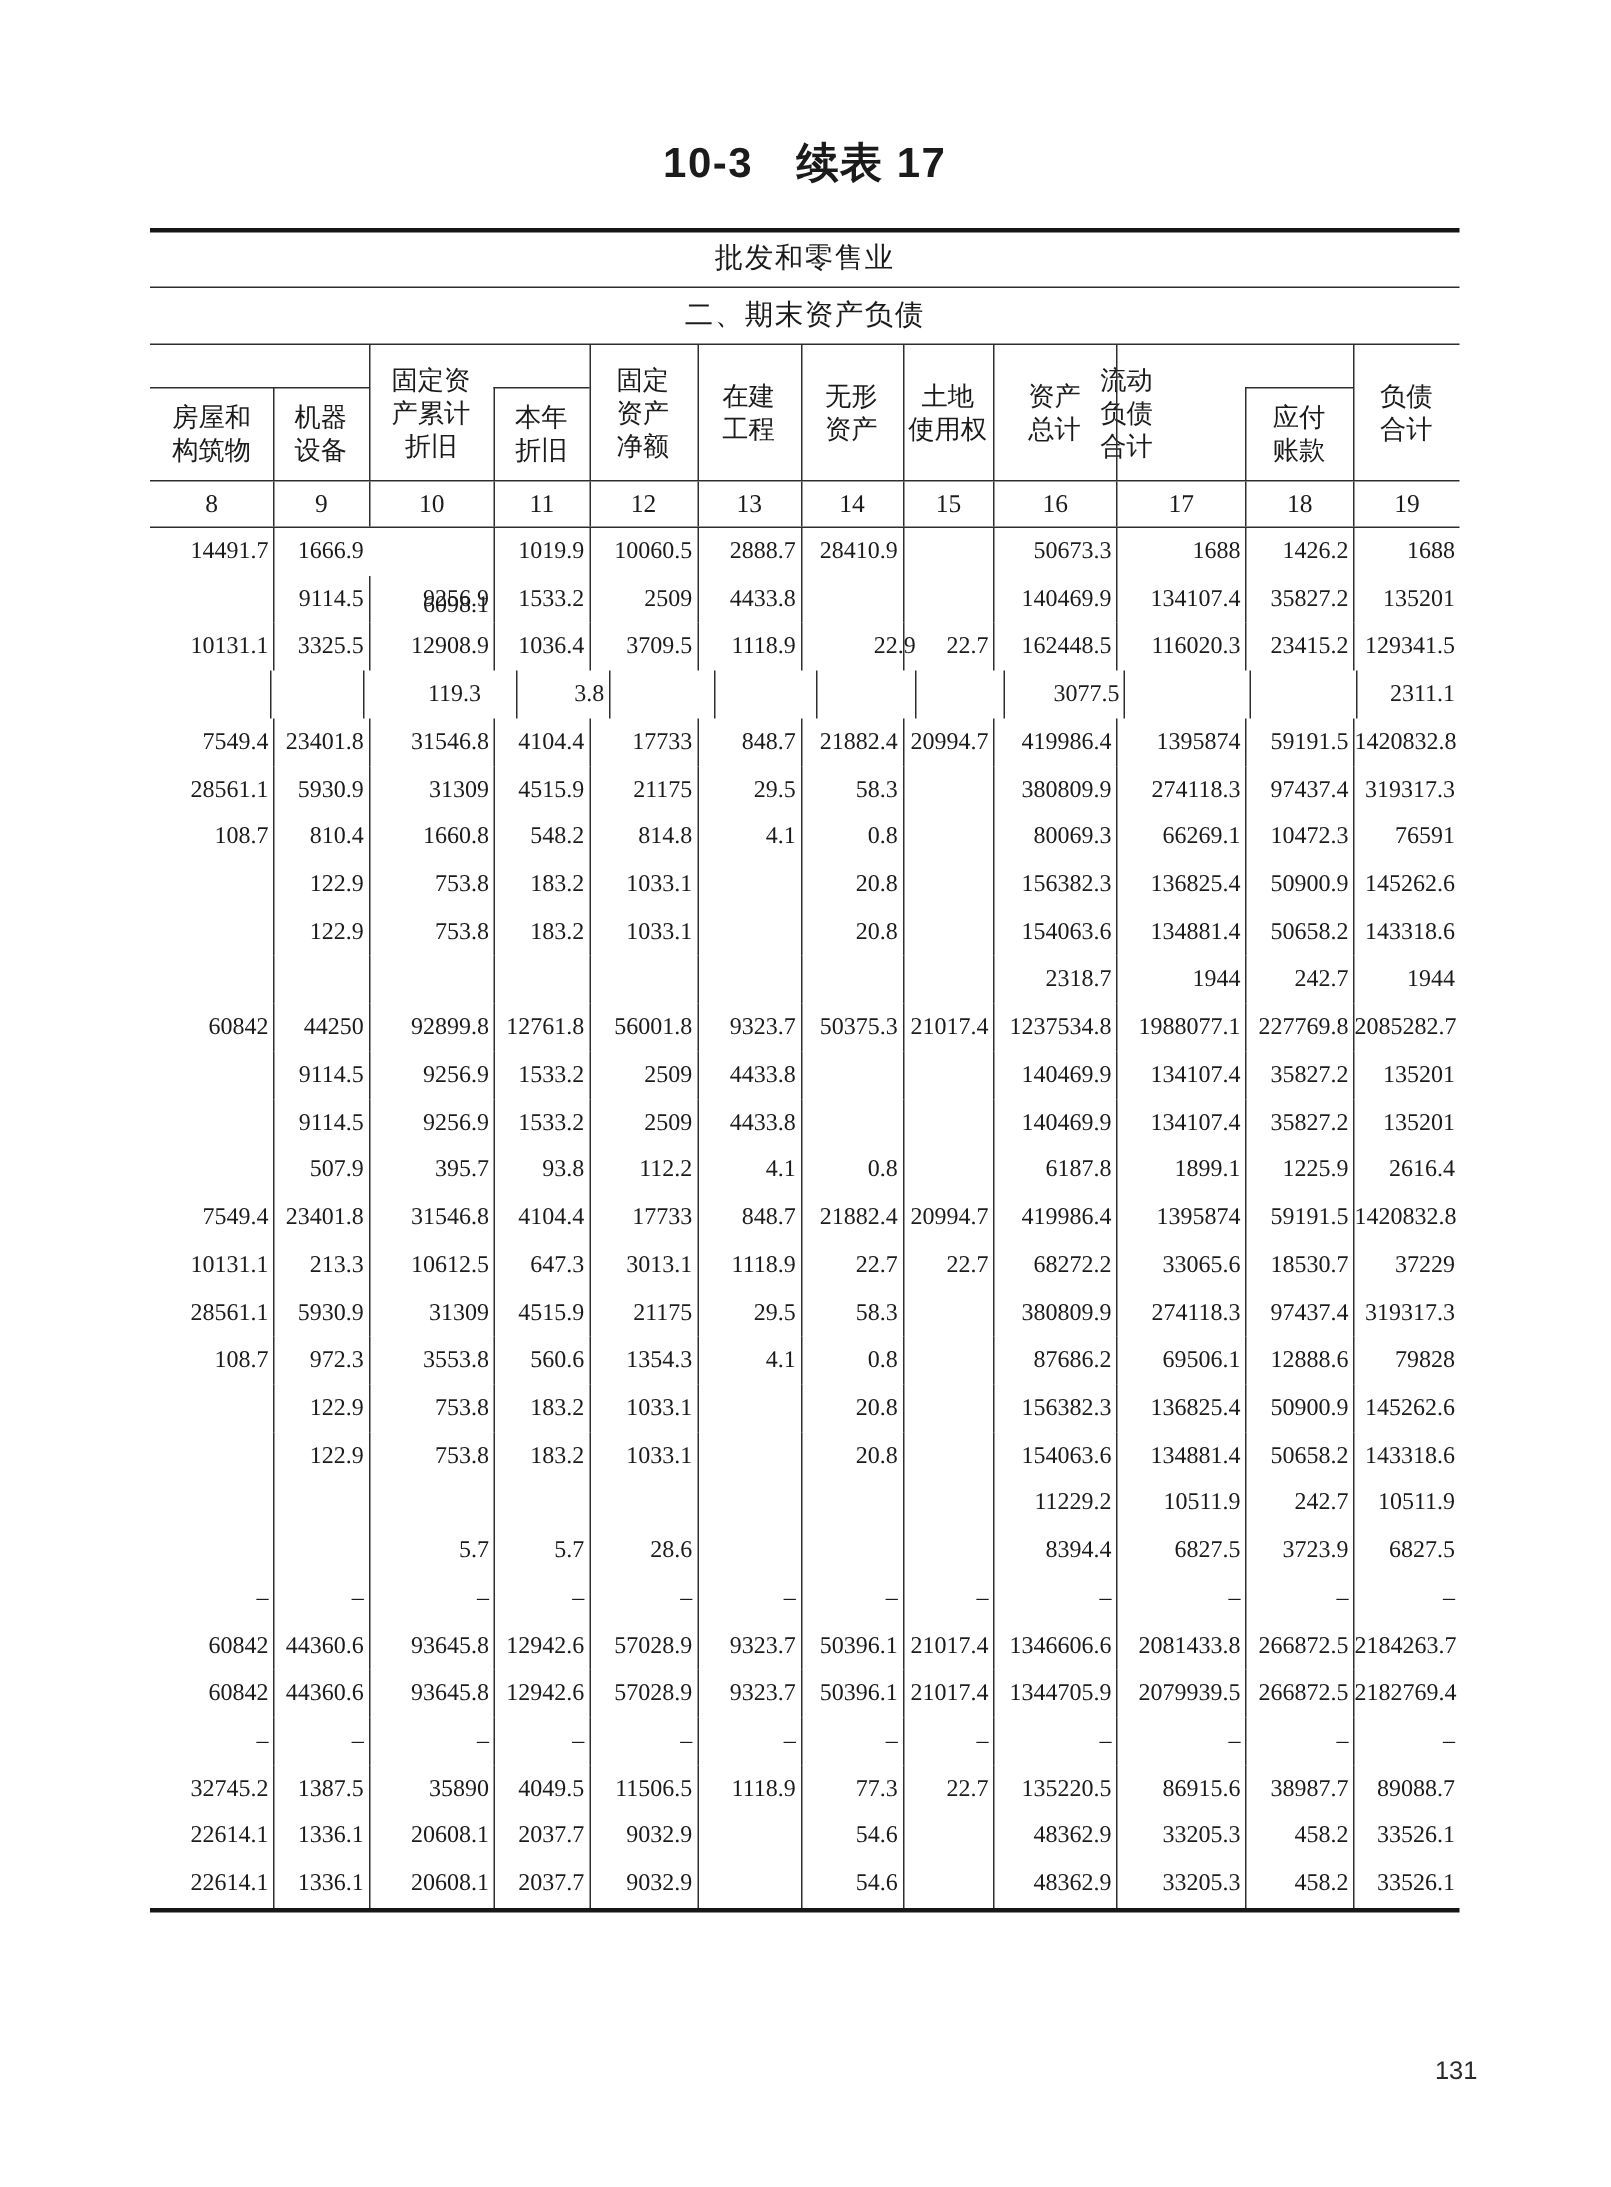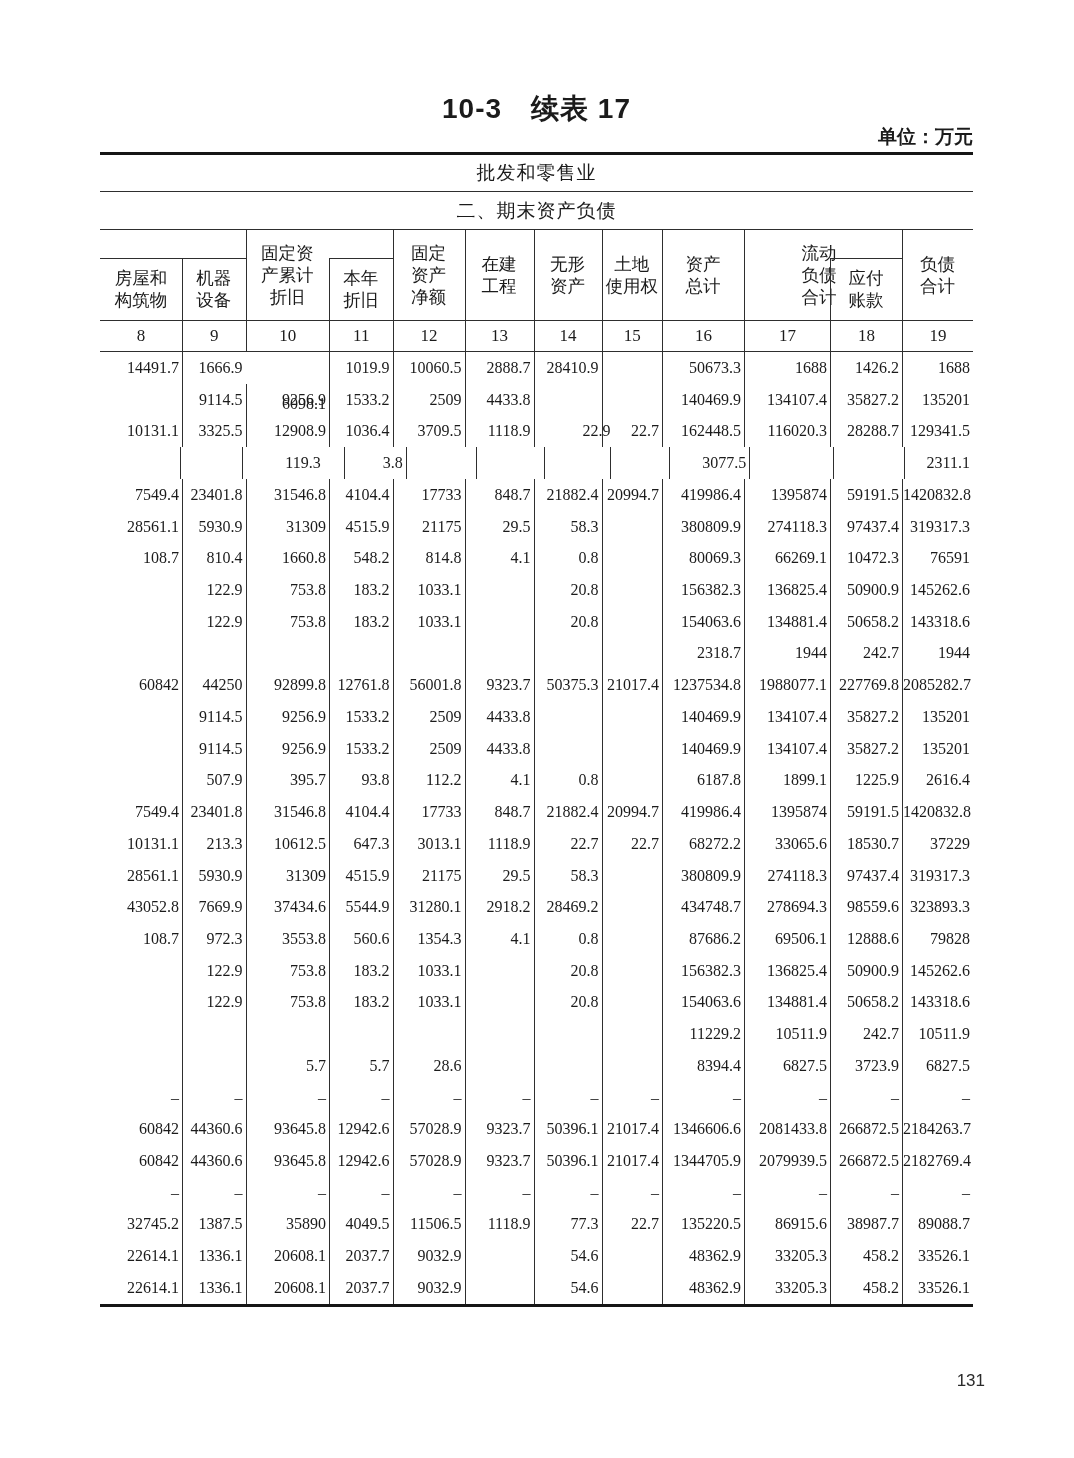--- a/index.html
+++ b/index.html
@@ -31,21 +31,20 @@
          line-height:31.72px;overflow:visible;white-space:nowrap;}
   .dcell + .dcell{border-left:1px solid #2e2e2e;}
   .pagenum{position:absolute;left:100px;top:1371px;width:885px;text-align:right;
            font-family:"Liberation Sans","DejaVu Sans",sans-serif;font-size:17px;color:#2a2a2a;}
 </style>
 </head>
 <body>
 
 <div class="page">
   <div class="title">10-3　续表 17</div>
-  <div class="unit">单位：万元</div>
 
   <div class="table">
     <div class="industry">批发和零售业</div>
     <div class="section">二、期末资产负债</div>
     <div class="thead">
         <div class="hcell partial" style="left: 0px; width: 82px;">房屋和
 构筑物</div>
         <div class="hcell partial" style="left: 82px; width: 63.5px;">机器
 设备</div>
         <div class="vline stub" style="left: 82px;"></div>
@@ -65,21 +64,21 @@
         <div class="vline" style="left: 364.5px;"></div>
         <div class="hcell" style="left: 433.5px; width: 68px;">无形
 资产</div>
         <div class="vline" style="left: 433.5px;"></div>
         <div class="hcell" style="left: 501.5px; width: 60.5px;">土地
 使用权</div>
         <div class="vline" style="left: 501.5px;"></div>
         <div class="hcell" style="left: 562px; width: 82px;">资产
 总计</div>
         <div class="vline" style="left: 562px;"></div>
-        <div class="hcell" style="left: 676px; width: 86px;">流动
+        <div class="hcell" style="left: 608px; width: 86px;">流动
 负债
 合计</div>
         <div class="vline" style="left: 644px;"></div>
         <div class="hcell partial" style="left: 730px; width: 72px;">应付
 账款</div>
         <div class="vline stub" style="left: 730px;"></div>
         <div class="hcell" style="left: 802px; width: 71px;">负债
 合计</div>
         <div class="vline" style="left: 802px;"></div>
         <div class="stubline" style="left: 0px; width: 145.5px;"></div>
@@ -133,21 +132,21 @@
           <div class="dcell" style="width: 82px;">10131.1</div>
           <div class="dcell" style="width: 63.5px;">3325.5</div>
           <div class="dcell" style="width: 83.5px;">12908.9</div>
           <div class="dcell" style="width: 63.5px;">1036.4</div>
           <div class="dcell" style="width: 72px;">3709.5</div>
           <div class="dcell" style="width: 69px;">1118.9</div>
           <div class="dcell" style="width: 68px; padding-left: 48px;">22.9</div>
           <div class="dcell" style="width: 60.5px;">22.7</div>
           <div class="dcell" style="width: 82px;">162448.5</div>
           <div class="dcell" style="width: 86px;">116020.3</div>
-          <div class="dcell" style="width: 72px;">28288.7</div>
+          <div class="dcell" style="width: 72px;">23415.2</div>
           <div class="dcell" style="width: 71px;">129341.5</div>
         </div>
         <div class="drow">
           <div class="dcell" style="width: 82px;"></div>
           <div class="dcell" style="width: 63.5px;"></div>
           <div class="dcell" style="width: 83.5px;">119.3</div>
           <div class="dcell" style="width: 63.5px; margin-left: 20px;">3.8</div>
           <div class="dcell" style="width: 72px;"></div>
           <div class="dcell" style="width: 69px;"></div>
           <div class="dcell" style="width: 68px;"></div>
@@ -333,34 +332,20 @@
           <div class="dcell" style="width: 72px;">21175</div>
           <div class="dcell" style="width: 69px;">29.5</div>
           <div class="dcell" style="width: 68px;">58.3</div>
           <div class="dcell" style="width: 60.5px;"></div>
           <div class="dcell" style="width: 82px;">380809.9</div>
           <div class="dcell" style="width: 86px;">274118.3</div>
           <div class="dcell" style="width: 72px;">97437.4</div>
           <div class="dcell" style="width: 71px;">319317.3</div>
         </div>
         <div class="drow">
-          <div class="dcell" style="width: 82px;">43052.8</div>
-          <div class="dcell" style="width: 63.5px;">7669.9</div>
-          <div class="dcell" style="width: 83.5px;">37434.6</div>
-          <div class="dcell" style="width: 63.5px;">5544.9</div>
-          <div class="dcell" style="width: 72px;">31280.1</div>
-          <div class="dcell" style="width: 69px;">2918.2</div>
-          <div class="dcell" style="width: 68px;">28469.2</div>
-          <div class="dcell" style="width: 60.5px;"></div>
-          <div class="dcell" style="width: 82px;">434748.7</div>
-          <div class="dcell" style="width: 86px;">278694.3</div>
-          <div class="dcell" style="width: 72px;">98559.6</div>
-          <div class="dcell" style="width: 71px;">323893.3</div>
-        </div>
-        <div class="drow">
           <div class="dcell" style="width: 82px;">108.7</div>
           <div class="dcell" style="width: 63.5px;">972.3</div>
           <div class="dcell" style="width: 83.5px;">3553.8</div>
           <div class="dcell" style="width: 63.5px;">560.6</div>
           <div class="dcell" style="width: 72px;">1354.3</div>
           <div class="dcell" style="width: 69px;">4.1</div>
           <div class="dcell" style="width: 68px;">0.8</div>
           <div class="dcell" style="width: 60.5px;"></div>
           <div class="dcell" style="width: 82px;">87686.2</div>
           <div class="dcell" style="width: 86px;">69506.1</div>

